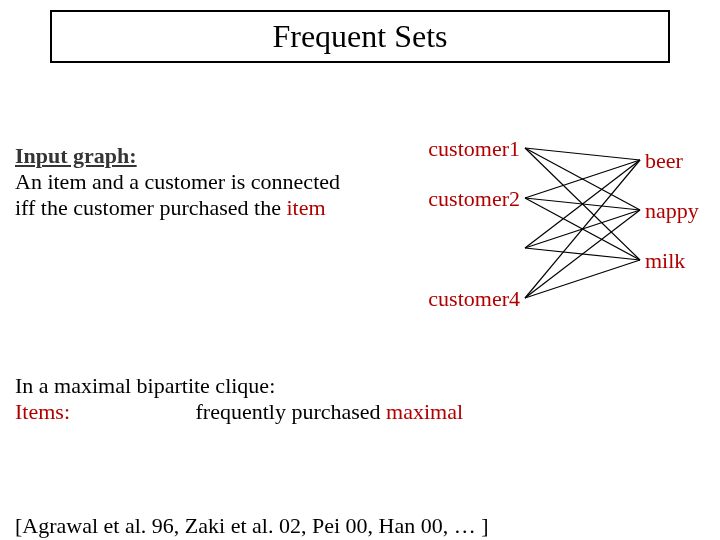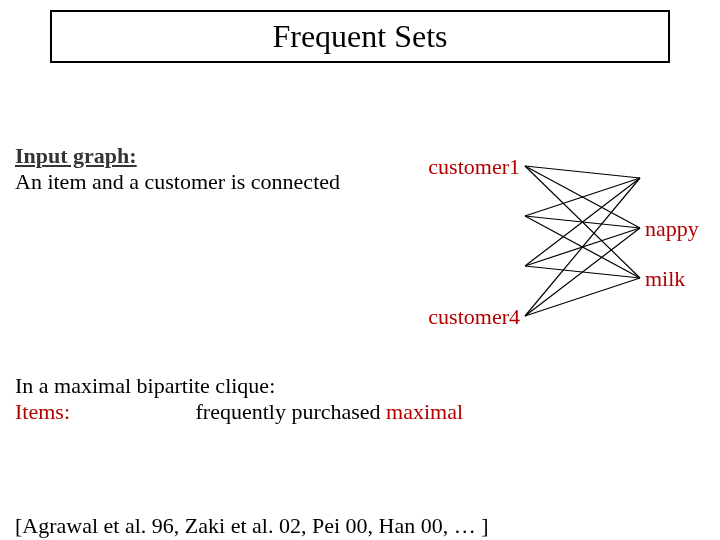--- a/index.html
+++ b/index.html
@@ -51,21 +51,21 @@
   }
   .label-col-spacer {
     display: inline-block;
     width: 120px;
   }
   .red { color: #b10000; }
 
   .graph {
     position: absolute;
     left: 420px;
-    top: 83px;
+    top: 65px;
     width: 300px;
     height: 235px;
     text-decoration: underline;
   }
   .cust {
     position: absolute;
     color: #b10000;
     font-size: 22px;
     text-align: right;
     width: 110px;
@@ -88,39 +88,44 @@
 <body>
 
 <div class="title-box">
   <span>Frequent Sets</span>
 </div>
 
 <div class="content">
   <div class="input-block">
     <div class="heading">Input graph:</div>
     <div>An item and a customer is connected</div>
+    <div>
+      <span> iff the customer purchased the </span><span class="red">item</span>
+    </div>
   </div>
 
   <div class="graph">
     <svg class="edges">
         <line x1="105" y1="20" x2="220" y2="32" stroke="#000" stroke-width="1.2"></line>
         <line x1="105" y1="20" x2="220" y2="82" stroke="#000" stroke-width="1.2"></line>
         <line x1="105" y1="20" x2="220" y2="132" stroke="#000" stroke-width="1.2"></line>
         <line x1="105" y1="70" x2="220" y2="32" stroke="#000" stroke-width="1.2"></line>
         <line x1="105" y1="70" x2="220" y2="82" stroke="#000" stroke-width="1.2"></line>
         <line x1="105" y1="70" x2="220" y2="132" stroke="#000" stroke-width="1.2"></line>
         <line x1="105" y1="120" x2="220" y2="32" stroke="#000" stroke-width="1.2"></line>
         <line x1="105" y1="120" x2="220" y2="82" stroke="#000" stroke-width="1.2"></line>
         <line x1="105" y1="120" x2="220" y2="132" stroke="#000" stroke-width="1.2"></line>
         <line x1="105" y1="170" x2="220" y2="32" stroke="#000" stroke-width="1.2"></line>
         <line x1="105" y1="170" x2="220" y2="82" stroke="#000" stroke-width="1.2"></line>
         <line x1="105" y1="170" x2="220" y2="132" stroke="#000" stroke-width="1.2"></line>
       </svg>
     <div class="cust" style="left:-10px; top:8px;">customer1</div>
+    <div class="cust" style="left:-10px; top:58px;">customer2</div>
     <div class="cust" style="left:-10px; top:158px;">customer4</div>
+    <div class="item" style="left:225px; top:20px;">beer</div>
     <div class="item" style="left:225px; top:70px;">nappy</div>
     <div class="item" style="left:225px; top:120px;">milk</div>
   </div>
 
   <div class="body-text">
     <div class="row">In a maximal bipartite clique:</div>
     <div class="row">
       <span class="red">Items: </span><span class="label-col-spacer"></span><span>frequently purchased </span><span class="red">maximal</span>
     </div>
   </div>

